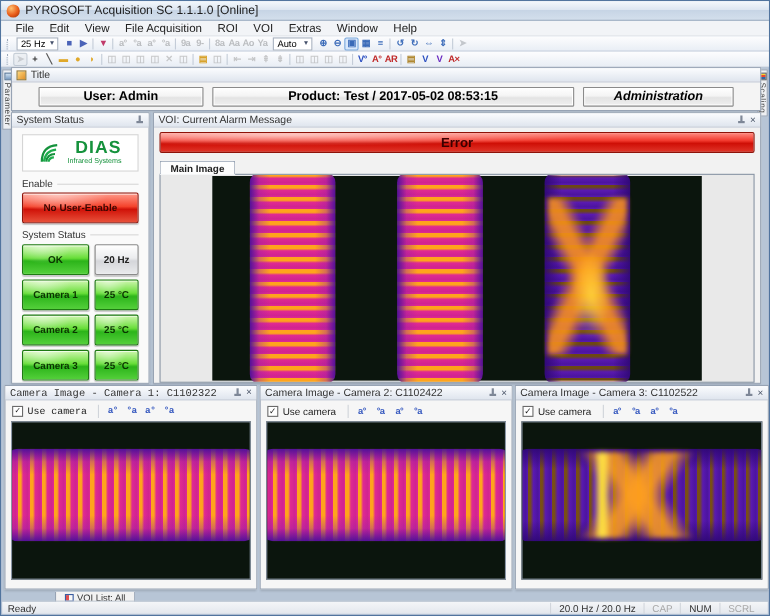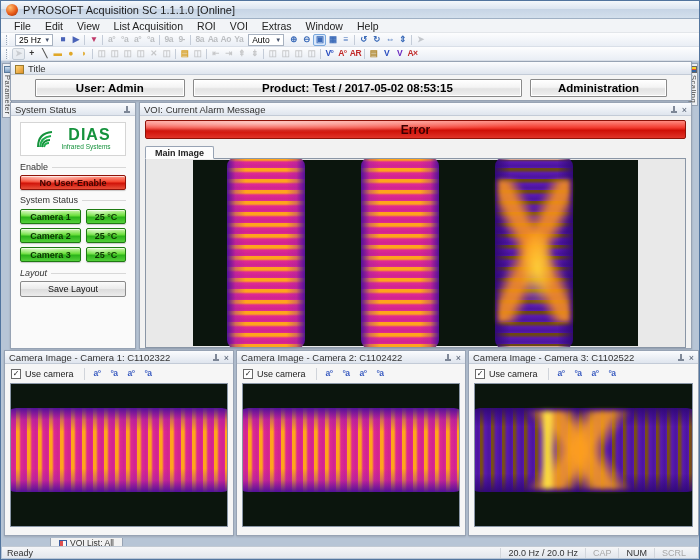--- a/index.html
+++ b/index.html
@@ -28,21 +28,21 @@
   .ticon.dis{ opacity:.5; filter:grayscale(70%);}
   .ticon.sel{ background:#d9e8fb; border:1px solid #7aa8dc; border-radius:2px;}
   .tsep{ width:1px; height:10px; background:#c4ccd8; margin:0 2px; flex:0 0 auto;}
   .tcombo{ display:inline-flex; align-items:center; height:12px; background:#fff; border:1px solid #a8b2c0;
     font-size:8.5px; padding:0 2px 0 3px; margin:0 3px; min-width:36px; justify-content:space-between; gap:3px; flex:0 0 auto;}
   .tcombo .dd{ color:#44506a; font-size:6px;}
   
   #main{ position:absolute; top:60px; left:1px; right:1px; bottom:13px; background:#b7c5d6;}
   .panel{ position:absolute; background:#f4f4f4; border:1px solid #97a3b4; box-shadow:0 1px 2px rgba(0,0,0,.15);}
   .panel-header{ height:13px; background:linear-gradient(180deg,#fbfcfe,#dfe5ee); border-bottom:1px solid #c3cbd7;
-    display:flex; align-items:flex-end; font-size:9.5px; color:#333; padding:0 4px; gap:4px;}
+    display:flex; align-items:center; font-size:9.5px; color:#333; padding:0 4px; gap:4px;}
   .panel-header .sp{ flex:1;}
   .pin-icon{ width:8px; height:9px; position:relative; opacity:.75; flex:0 0 auto;}
   .pin-icon::before{ content:""; position:absolute; left:3px; top:0; width:2px; height:6px; background:#5a6578;}
   .pin-icon::after{ content:""; position:absolute; left:1px; top:5px; width:6px; height:2px; background:#5a6578;}
   .close-icon{ font-size:9px; color:#4a5568; line-height:1; flex:0 0 auto;}
   .mini-ico{ width:9px; height:9px; background:linear-gradient(135deg,#ffd77a,#e0902a); border:1px solid #9a7a30; flex:0 0 auto;}
   
   .vtab{ position:absolute; width:10px; background:#eef0f3; border:1px solid #97a3b4; color:#444;
     display:flex; flex-direction:column; align-items:center; padding:2px 0; gap:2px; font-size:7.5px;}
   .vtab .vtxt{ writing-mode:vertical-rl; letter-spacing:.5px;}
@@ -59,21 +59,21 @@
   #sys-panel{ left:8px; top:41px; width:126px; height:247px; background:#fafafa;}
   .sys-body{ padding:4px 8px;}
   .logo-box{ background:#fff; border:1px solid #d5d5d5; height:34px; margin:2px 1px 6px; display:flex;
     align-items:center; justify-content:center; gap:4px;}
   .logo-text{ display:flex; flex-direction:column; align-items:flex-end; line-height:1;}
   .logo-brand{ font-weight:bold; font-size:16px; color:#15923c; letter-spacing:1px;}
   .logo-sub{ font-size:6.5px; color:#15923c; margin-top:1px;}
   .group-label{ font-size:9px; color:#333; margin:5px 1px 3px; display:flex; align-items:center; gap:4px;}
   .group-label::after{ content:""; flex:1; height:1px; background:#d8d8d8;}
   .glossy{ border-radius:2px; font-weight:bold; font-size:9px; display:flex; align-items:center;
-    justify-content:center; height:15px; border:1px solid rgba(0,0,0,.4);
+    justify-content:center; height:28px; border:1px solid rgba(0,0,0,.4);
     box-shadow:inset 0 1px 0 rgba(255,255,255,.65), 0 1px 1px rgba(0,0,0,.2);}
   .glossy-red{ background:radial-gradient(ellipse at 30% 0%, rgba(255,255,255,.5), transparent 45%),
     linear-gradient(180deg,#ff9a8a,#f4432c 45%,#d01208 55%,#e8503a); color:#3c0500; border-color:#8e1208;}
   .glossy-green{ background:radial-gradient(ellipse at 30% 0%, rgba(255,255,255,.5), transparent 45%),
     linear-gradient(180deg,#cdf6ad,#67de38 45%,#2cb41a 55%,#54d03b); color:#0b3500; border-color:#1e7a12;}
   .glossy-silver{ background:linear-gradient(180deg,#ffffff,#ebecee 45%,#d5d6da 55%,#e9eaec); color:#222; border-color:#8a8a8a;}
   .srow{ display:flex; gap:5px; margin:4px 1px;}
   .srow .l{ flex:1.55;}
   .srow .r{ flex:1;}
   .enable-btn{ margin:2px 1px 4px;}
@@ -98,21 +98,21 @@
     linear-gradient(90deg, rgba(48,8,118,.95) 0%, rgba(0,0,0,0) 20%, rgba(0,0,0,0) 80%, rgba(48,8,118,.95) 100%),
     repeating-linear-gradient(180deg, rgba(255,150,30,.4) 0px, rgba(255,150,30,.4) 2px, #5a1aaf 5px, #4c14a0 9px, #5a1aaf 11px);}
   .vtube-defect::before{ content:""; position:absolute; left:4%; right:4%; top:12%; bottom:14%;
     background:
       radial-gradient(ellipse at 55% 62%, rgba(255,215,60,.9), transparent 32%),
       linear-gradient(64deg, transparent 36%, rgba(255,150,25,.85) 46%, rgba(255,150,25,.85) 54%, transparent 64%),
       linear-gradient(116deg, transparent 36%, rgba(255,150,25,.85) 46%, rgba(255,150,25,.85) 54%, transparent 64%);
     filter:blur(2.5px);}
   
   .cam-panel{ top:289px; height:186px; width:230px; background:#f6f6f6;}
-  #cam1{ left:2px;} #cam2{ left:234px;} #cam3{ left:466px; width:231px;}
+  #cam1{ left:2px;font-family:Liberation Mono, monospace;} #cam2{ left:234px;} #cam3{ left:466px; width:231px;}
   .cam-toolbar{ display:flex; align-items:center; gap:4px; height:19px; font-size:9px; color:#222; padding:0 6px;}
   .checkbox{ width:10px; height:10px; background:#fff; border:1px solid #6a6a6a; display:inline-flex;
     align-items:center; justify-content:center; font-size:8px; color:#1a1a1a; line-height:1; flex:0 0 auto;}
   .cam-icons{ display:flex; gap:4px; align-items:center; margin-left:6px; border-left:1px solid #d0d4da; padding-left:6px;}
   .cam-frame{ margin:0 5px 5px; border:1px solid #8a96a6; background:#0b150d; height:144px; position:relative; overflow:hidden;}
   .htube{ position:absolute; left:-6px; right:-6px; top:24px; height:84px; border-radius:11px; filter:blur(.5px);}
   .htube-normal{ background:
     linear-gradient(180deg, rgba(74,16,152,.95) 0%, rgba(150,30,165,.4) 14%, rgba(0,0,0,0) 28%, rgba(0,0,0,0) 72%, rgba(150,30,165,.4) 86%, rgba(74,16,152,.95) 100%),
     repeating-linear-gradient(90deg, #ffa41c 0px, #ffa41c 3px, #e02a92 5px, #d12391 9px, #e02a92 11px);}
   .htube-defect{ background:
@@ -141,21 +141,21 @@
 
 <div class="titlebar">
   <span class="app-icon"></span>
   <span>PYROSOFT Acquisition SC 1.1.1.0  [Online]</span>
 </div>
 
 <div class="menubar">
   <span class="menu-item">File</span>
   <span class="menu-item">Edit</span>
   <span class="menu-item">View</span>
-  <span class="menu-item">List Acquisition</span>
+  <span class="menu-item">File Acquisition</span>
   <span class="menu-item">ROI</span>
   <span class="menu-item">VOI</span>
   <span class="menu-item">Extras</span>
   <span class="menu-item">Window</span>
   <span class="menu-item">Help</span>
 </div>
 
 <div class="toolbar">
     <span class="grip"></span>
     <span class="tcombo">
@@ -248,21 +248,21 @@
 
   <div class="panel" id="title-panel">
     <div class="panel-header">
       <span class="mini-ico"></span>
       <span>Title</span>
       <span class="sp"></span>
     </div>
     <div class="title-row">
       <div class="big-btn" style="flex:1.15;">User: Admin</div>
       <div class="big-btn" style="flex:2.55;">Product: Test / 2017-05-02 08:53:15</div>
-      <div class="big-btn" style="flex:1.05;">Administration</div>
+      <div class="big-btn" style="flex:1.05;font-style:italic;">Administration</div>
     </div>
   </div>
 
   <div class="panel" id="sys-panel">
     <div class="panel-header">
       <span>System Status</span>
       <span class="sp"></span>
       <span class="pin-icon"></span>
     </div>
     <div class="sys-body">
@@ -275,20 +275,24 @@
         </svg>
         <div class="logo-text">
           <span class="logo-brand">DIAS</span>
           <span class="logo-sub">Infrared Systems</span>
         </div>
       </div>
       <div class="group-label">Enable</div>
       <div class="glossy glossy-red enable-btn">No User-Enable</div>
       <div class="group-label">System Status</div>
       <div class="srow">
+        <div class="glossy glossy-green l">OK</div>
+        <div class="glossy glossy-silver r">20 Hz</div>
+      </div>
+      <div class="srow">
         <div class="glossy glossy-green l">Camera 1</div>
         <div class="glossy glossy-green r">25 °C</div>
       </div>
       <div class="srow">
         <div class="glossy glossy-green l">Camera 2</div>
         <div class="glossy glossy-green r">25 °C</div>
       </div>
       <div class="srow">
         <div class="glossy glossy-green l">Camera 3</div>
         <div class="glossy glossy-green r">25 °C</div>

